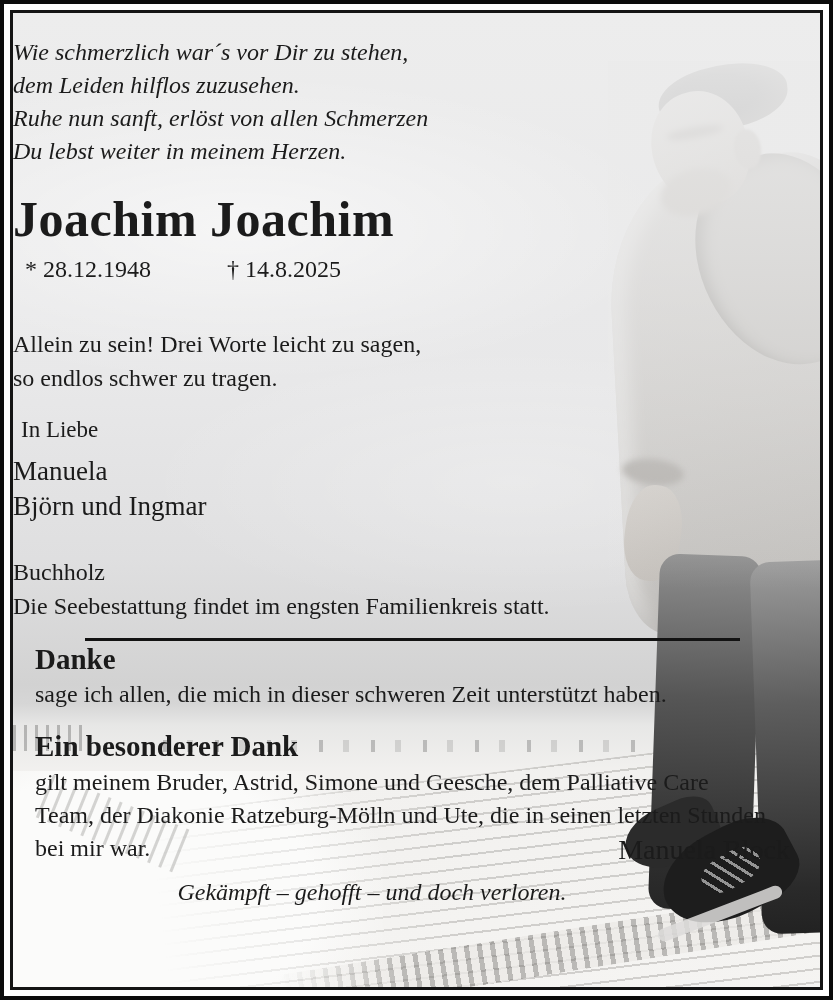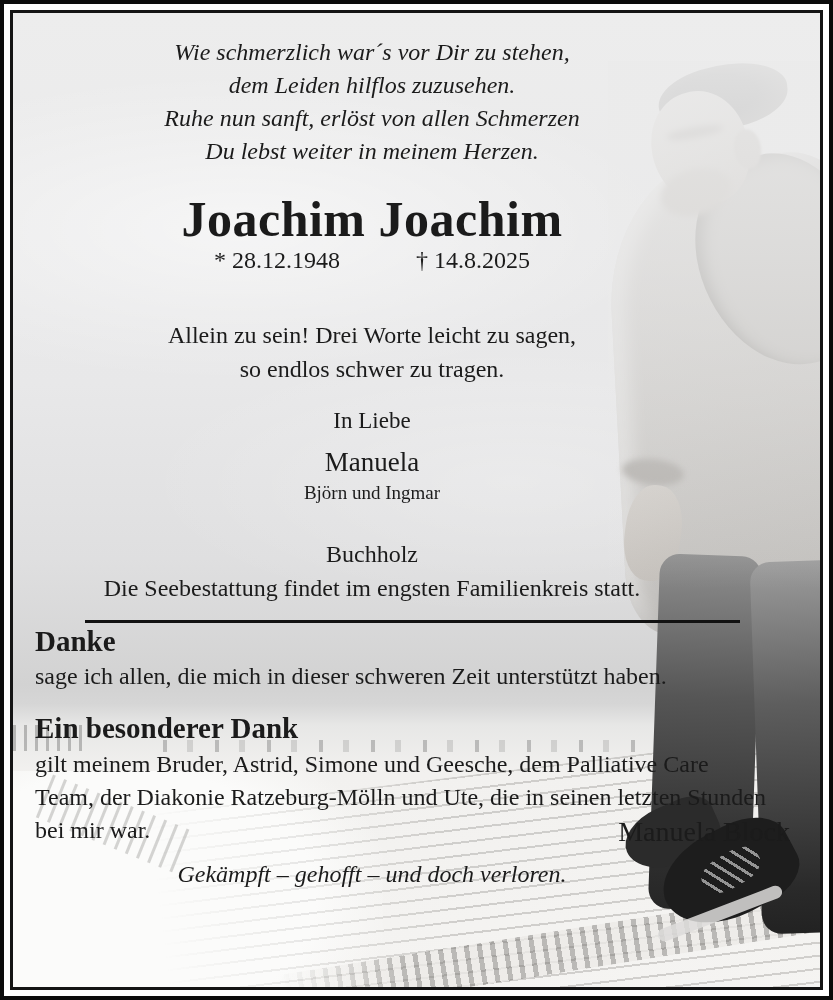--- a/index.html
+++ b/index.html
@@ -129,30 +129,30 @@
     border-radius:7px; background:#dddcda; opacity:.85; }
   .man::after {       
     content:""; position:absolute; inset:0;
     background:linear-gradient(180deg,
       rgba(235,235,235,.88) 0%, rgba(235,235,235,.6) 22%,
       rgba(233,233,233,.3) 42%, rgba(233,233,233,0) 60%);
   }
 
   
   .content { position:absolute; inset:0; z-index:3; }
-  .center-col { margin-right:89px; text-align:center; }
+  .center-col { margin-right:89px; }
 
   .verse { margin-top:23px; font-style:italic; font-size:24px; line-height:1.38; }
   .name  { margin-top:24px; font-size:50px; font-weight:bold; line-height:1.1; letter-spacing:.5px; }
-  .dates { font-size:24px; }
+  .dates { margin-top:9px; font-size:24px;padding-left:12px; }
   .dates span + span { margin-left:70px; }
   .quote { margin-top:45px; font-size:24px; line-height:1.4; }
-  .farewell { margin-top:21px; font-size:23px; }
+  .farewell { margin-top:21px; font-size:23px;padding-left:8px; }
   .mourner-main { margin-top:13px; font-size:27px; }
-  .mourner-rest { margin-top:4px;  font-size:19px; }
+  .mourner-rest { margin-top:4px;  font-size:27px; }
   .place { margin-top:37px; font-size:24px; }
   .funeral { margin-top:7px; font-size:24px; }
 
   .rule { margin:18px 0 0 72px; width:655px; height:3px; background:#121212; }
 
   .thanks-block { text-align:left; padding:0 48px 0 22px; }
   .thanks-title { font-size:29px; font-weight:bold; line-height:1.3; }
   .thanks-text  { font-size:24px; line-height:1.38; }
   .special { margin-top:17px; }
   .signature { text-align:right; padding-right:30px; margin-top:-31px; font-size:28px; }

